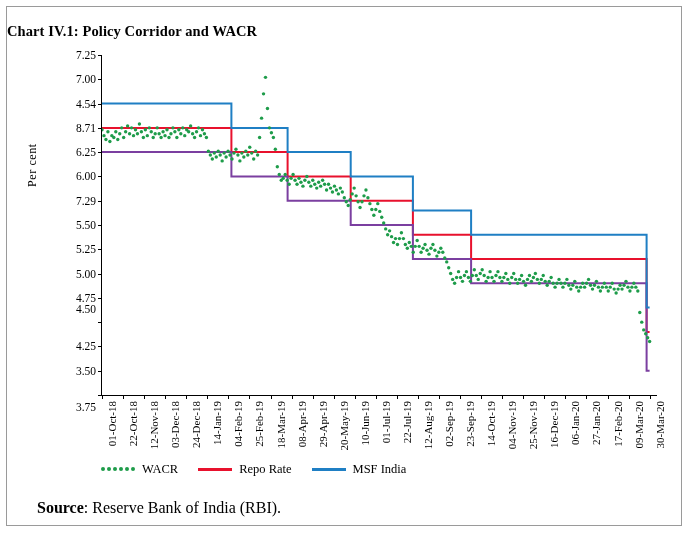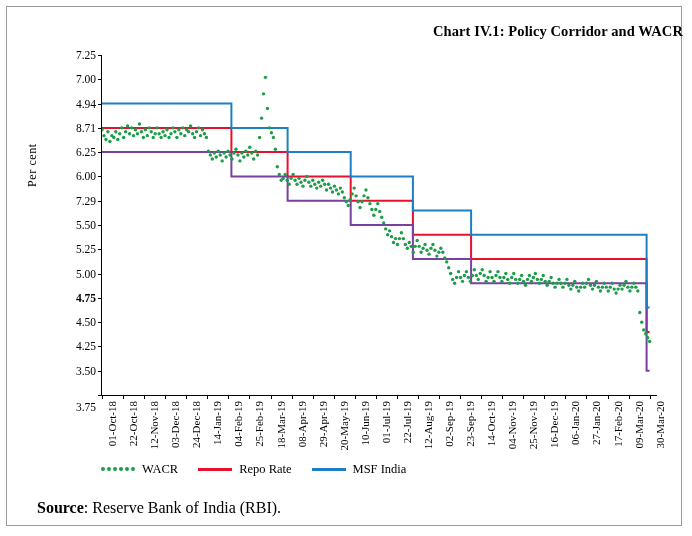--- a/index.html
+++ b/index.html
@@ -22,21 +22,21 @@
     height: 520px;
     border: 1px solid #9a9a9a;
     box-sizing: border-box;
     background: #ffffff;
   }
   #chart-title {
     position: absolute;
     left: 0;
     top: 16px;
     width: 676px;
-    text-align: right;
+    text-align: left;
     font-size: 14.5px;
     font-weight: bold;
     font-family: "Liberation Serif", serif;
     letter-spacing: 0.1px;
   }
   
   #plot {
     position: absolute;
     left: 94px;
     top: 48px;
@@ -438,39 +438,39 @@
           </g>
         </svg>
     </div>
     <div id="yticks">
         <div class="ytick" style="top: 352px;">3.75</div>
         <div class="ytick-mark" style="top: 340px;"></div>
         <div class="ytick" style="top: 315.714px;">3.50</div>
         <div class="ytick-mark" style="top: 315.714px;"></div>
         <div class="ytick" style="top: 291.429px;">4.25</div>
         <div class="ytick-mark" style="top: 291.429px;"></div>
-        <div class="ytick" style="top: 267px; text-align: center;">4.50</div>
+        <div class="ytick" style="top: 254px; text-align: center;">4.50</div>
         <div class="ytick-mark" style="top: 267.143px;"></div>
-        <div class="ytick" style="top: 242.857px; font-weight: bold;">4.75</div>
+        <div class="ytick" style="top: 242.857px;">4.75</div>
         <div class="ytick-mark" style="top: 242.857px;"></div>
         <div class="ytick" style="top: 218.571px;">5.00</div>
         <div class="ytick-mark" style="top: 218.571px;"></div>
         <div class="ytick" style="top: 194.286px; margin-left: 43px;">5.25</div>
         <div class="ytick-mark" style="top: 194.286px;"></div>
         <div class="ytick" style="top: 170px;">5.50</div>
         <div class="ytick-mark" style="top: 170px;"></div>
         <div class="ytick" style="top: 145.714px;">7.29</div>
         <div class="ytick-mark" style="top: 145.714px;"></div>
         <div class="ytick" style="top: 121.429px;">6.00</div>
         <div class="ytick-mark" style="top: 121.429px;"></div>
         <div class="ytick" style="top: 97.1429px;">6.25</div>
         <div class="ytick-mark" style="top: 97.1429px;"></div>
         <div class="ytick" style="top: 72.8571px;">8.71</div>
         <div class="ytick-mark" style="top: 72.8571px;"></div>
-        <div class="ytick" style="top: 48.5714px;">4.94</div>
+        <div class="ytick" style="top: 48.5714px;">4.54</div>
         <div class="ytick-mark" style="top: 48.5714px;"></div>
         <div class="ytick" style="top: 24.2857px;">7.00</div>
         <div class="ytick-mark" style="top: 24.2857px;"></div>
         <div class="ytick" style="top: 0px;">7.25</div>
         <div class="ytick-mark" style="top: 0px;"></div>
       </div>
     <div id="xticks">
         <div class="xtick-mark" style="left: 0px;"></div>
         <div class="xtick-label" style="left: 4px;">01-Oct-18</div>
         <div class="xtick-mark" style="left: 21.0626px;"></div>

